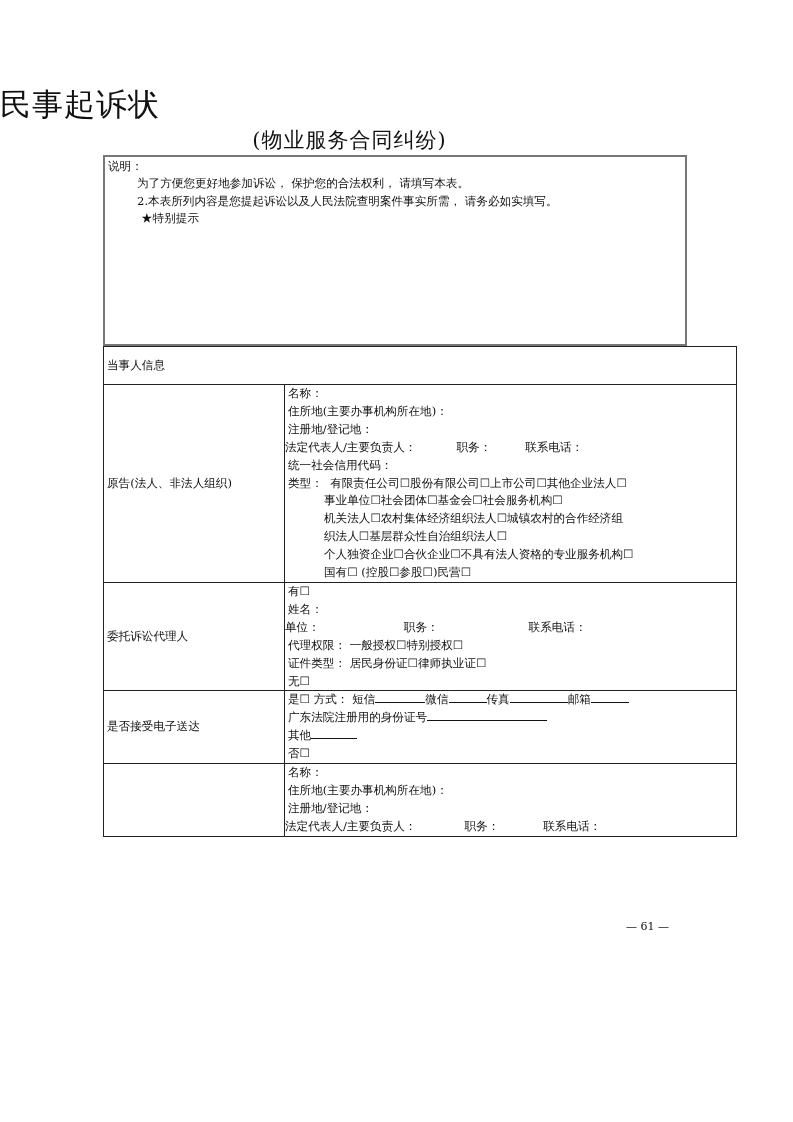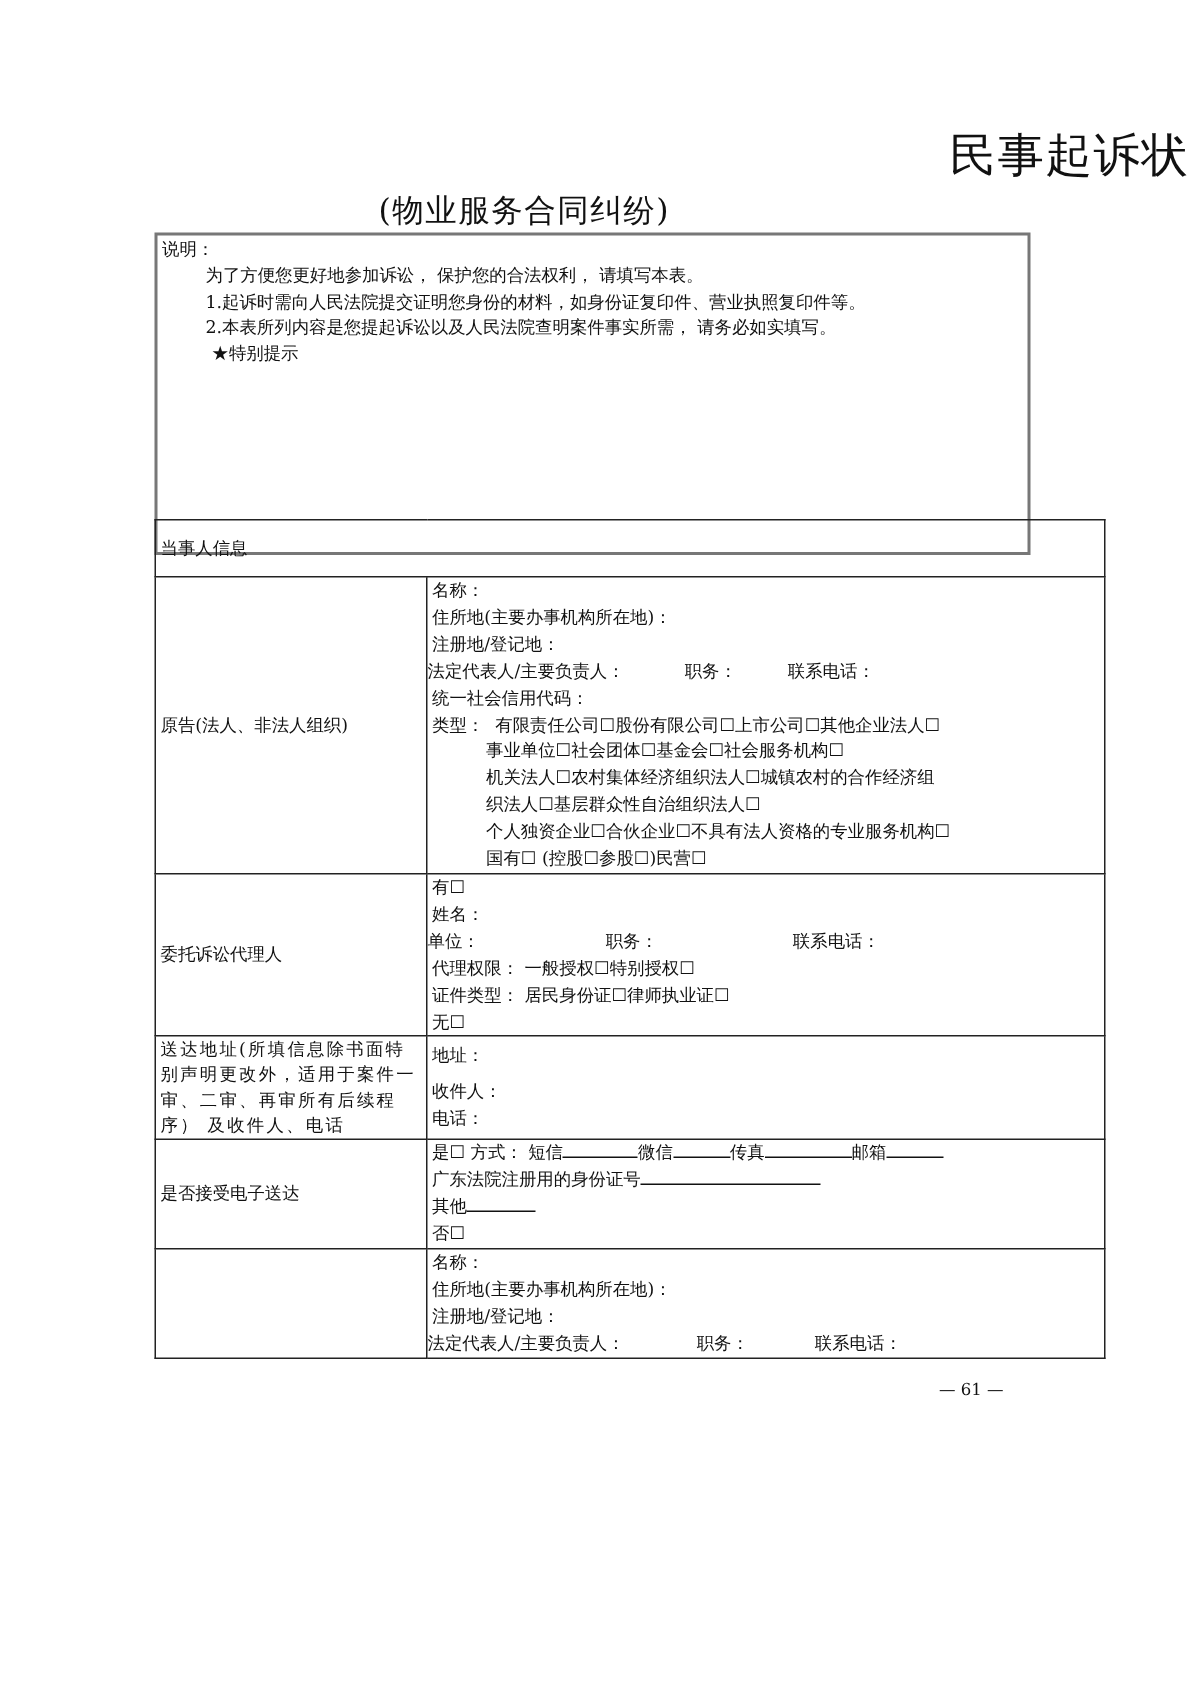--- a/index.html
+++ b/index.html
@@ -1,22 +1,22 @@
 <!DOCTYPE html>
 <html><head>
 <meta charset="utf-8">
 <style>
   html, body { margin: 0; padding: 0; background: #ffffff; }
   body { width: 793px; height: 1122px; position: relative; overflow: hidden;
          font-family: "DejaVu Serif", "Liberation Serif", serif; color: #111; }
-  .title { position: absolute; top: 86px; left: 0; width: 793px; text-align: right;
+  .title { position: absolute; top: 86px; left: 0; width: 793px; text-align: left;
            font-size: 31px; letter-spacing: 1px; line-height: 36px; }
   .subtitle { position: absolute; top: 126px; left: 0; width: 699px; text-align: center;
               font-size: 21px; line-height: 28px; letter-spacing: 1px; }
-  .notice { position: absolute; top: 155px; left: 103px; width: 584px; height: 215px;
+  .notice { position: absolute; top: 155px; left: 103px; width: 584px; height: 191px;
             border: 2px solid #777; box-sizing: border-box; font-size: 11.6px; line-height: 17.3px;
             padding: 1px 3px; }
   .notice p { margin: 0; }
   .indent { text-indent: 29px; }
   .star { padding-left: 33px; }
   table.form { position: absolute; top: 346px; left: 103px; width: 634px; border-collapse: collapse;
                font-size: 11.6px; }
   table.form td { border: 1px solid #222; vertical-align: middle; padding: 0 3px; line-height: 17.9px; }
   td.lbl { width: 174px; }
   td.val { padding-left: 2px; }
@@ -29,21 +29,20 @@
 </style>
 </head>
 <body>
 
 <div class="title">民事起诉状</div>
 <div class="subtitle">(物业服务合同纠纷)</div>
 
 <div class="notice">
   <p>说明：</p>
   <p class="indent">为了方便您更好地参加诉讼， 保护您的合法权利， 请填写本表。</p>
-  <p class="indent">1.起诉时需向人民法院提交证明您身份的材料，如身份证复印件、营业执照复印件等。</p>
   <p class="indent">2.本表所列内容是您提起诉讼以及人民法院查明案件事实所需， 请务必如实填写。</p>
   <p class="star">★特别提示</p>
 </div>
 
 <table class="form">
   <tbody>
       <tr style="height:38px">
     <td colspan="2">当事人信息</td>
   </tr>
   <tr>
@@ -71,28 +70,20 @@
       <div class="line">姓名：</div>
       <div class="line" style="margin-left:-3px">
         <span>单位：</span><span style="display:inline-block;width:84px"></span><span>职务：</span><span style="display:inline-block;width:90px"></span><span>联系电话：</span>
       </div>
       <div class="line">代理权限： 一般授权☐特别授权☐</div>
       <div class="line">证件类型： 居民身份证☐律师执业证☐</div>
       <div class="line">无☐</div>
     </td>
   </tr>
   <tr>
-    <td class="lbl" style="line-height:17px; letter-spacing:1.5px">送达地址(所填信息除书面特别声明更改外，适用于案件一审、二审、再审所有后续程序） 及收件人、电话</td>
-    <td class="val" style="vertical-align:top; padding-top:4px">
-      <div class="line">地址：</div>
-      <div class="line" style="margin-top:6px">收件人：</div>
-      <div class="line">电话：</div>
-    </td>
-  </tr>
-  <tr>
     <td class="lbl">是否接受电子送达</td>
     <td class="val">
       <div class="line">
         <span>是☐ 方式： 短信</span><span class="blank" style="width:50px"></span><span>微信</span><span class="blank" style="width:38px"></span><span>传真</span><span class="blank" style="width:58px"></span><span>邮箱</span><span class="blank" style="width:38px"></span>
       </div>
       <div class="line"><span>广东法院注册用的身份证号</span><span class="blank" style="width:120px"></span></div>
       <div class="line"><span>其他</span><span class="blank" style="width:46px"></span></div>
       <div class="line">否☐</div>
     </td>
   </tr>

